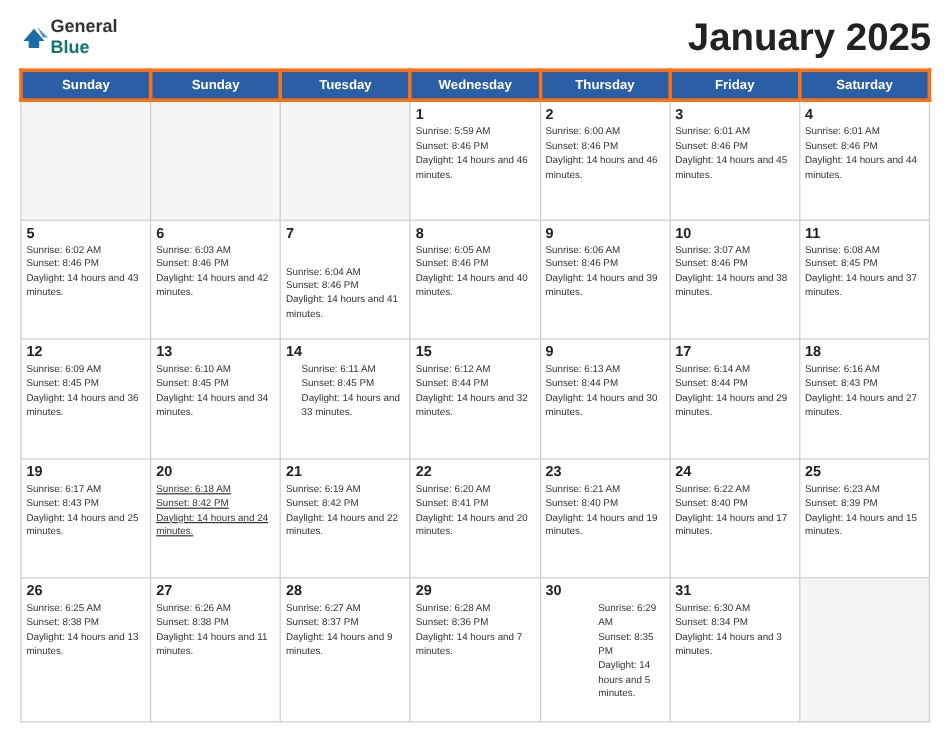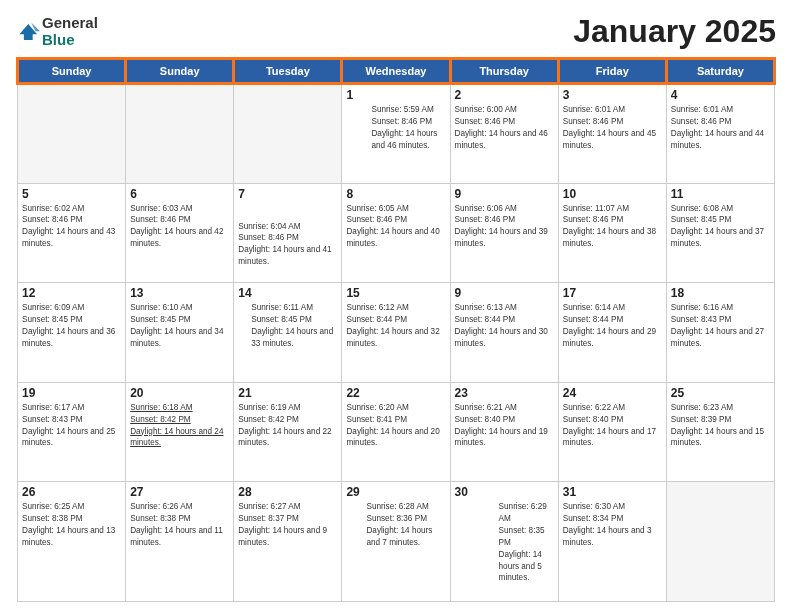--- a/index.html
+++ b/index.html
@@ -135,21 +135,21 @@
           <th>Saturday</th>
         </tr>
     </thead>
     <tbody id="calendar-body">
     <tr>
           <td class="empty"></td>
           <td class="empty"></td>
           <td class="empty"></td>
           <td>
             <span class="day-number">1</span>
-            <div class="day-info" style="white-space: pre-line; margin-left: 25px;">Sunrise: 5:59 AM
+            <div class="day-info" style="white-space: pre-line;">Sunrise: 5:59 AM
 Sunset: 8:46 PM
 Daylight: 14 hours and 46 minutes.</div>
           </td>
           <td>
             <span class="day-number">2</span>
             <div class="day-info" style="white-space: pre-line;">Sunrise: 6:00 AM
 Sunset: 8:46 PM
 Daylight: 14 hours and 46 minutes.</div>
           </td>
           <td>
@@ -191,21 +191,21 @@
 Daylight: 14 hours and 40 minutes.</div>
           </td>
           <td>
             <span class="day-number">9</span>
             <div class="day-info" style="white-space: pre-line;">Sunrise: 6:06 AM
 Sunset: 8:46 PM
 Daylight: 14 hours and 39 minutes.</div>
           </td>
           <td>
             <span class="day-number">10</span>
-            <div class="day-info" style="white-space: pre-line;">Sunrise: 11:07 AM
+            <div class="day-info" style="white-space: pre-line;">Sunrise: 3:07 AM
 Sunset: 8:46 PM
 Daylight: 14 hours and 38 minutes.</div>
           </td>
           <td>
             <span class="day-number">11</span>
             <div class="day-info" style="white-space: pre-line;">Sunrise: 6:08 AM
 Sunset: 8:45 PM
 Daylight: 14 hours and 37 minutes.</div>
           </td>
         </tr>
@@ -311,21 +311,21 @@
 Daylight: 14 hours and 11 minutes.</div>
           </td>
           <td>
             <span class="day-number">28</span>
             <div class="day-info" style="white-space: pre-line;">Sunrise: 6:27 AM
 Sunset: 8:37 PM
 Daylight: 14 hours and 9 minutes.</div>
           </td>
           <td>
             <span class="day-number">29</span>
-            <div class="day-info" style="white-space: pre-line; margin-left: 20px;">Sunrise: 6:28 AM
+            <div class="day-info" style="white-space: pre-line;">Sunrise: 6:28 AM
 Sunset: 8:36 PM
 Daylight: 14 hours and 7 minutes.</div>
           </td>
           <td>
             <span class="day-number">30</span>
             <div class="day-info" style="white-space: pre-line; margin-left: 44px;">Sunrise: 6:29 AM
 Sunset: 8:35 PM
 Daylight: 14 hours and 5 minutes.</div>
           </td>
           <td>

